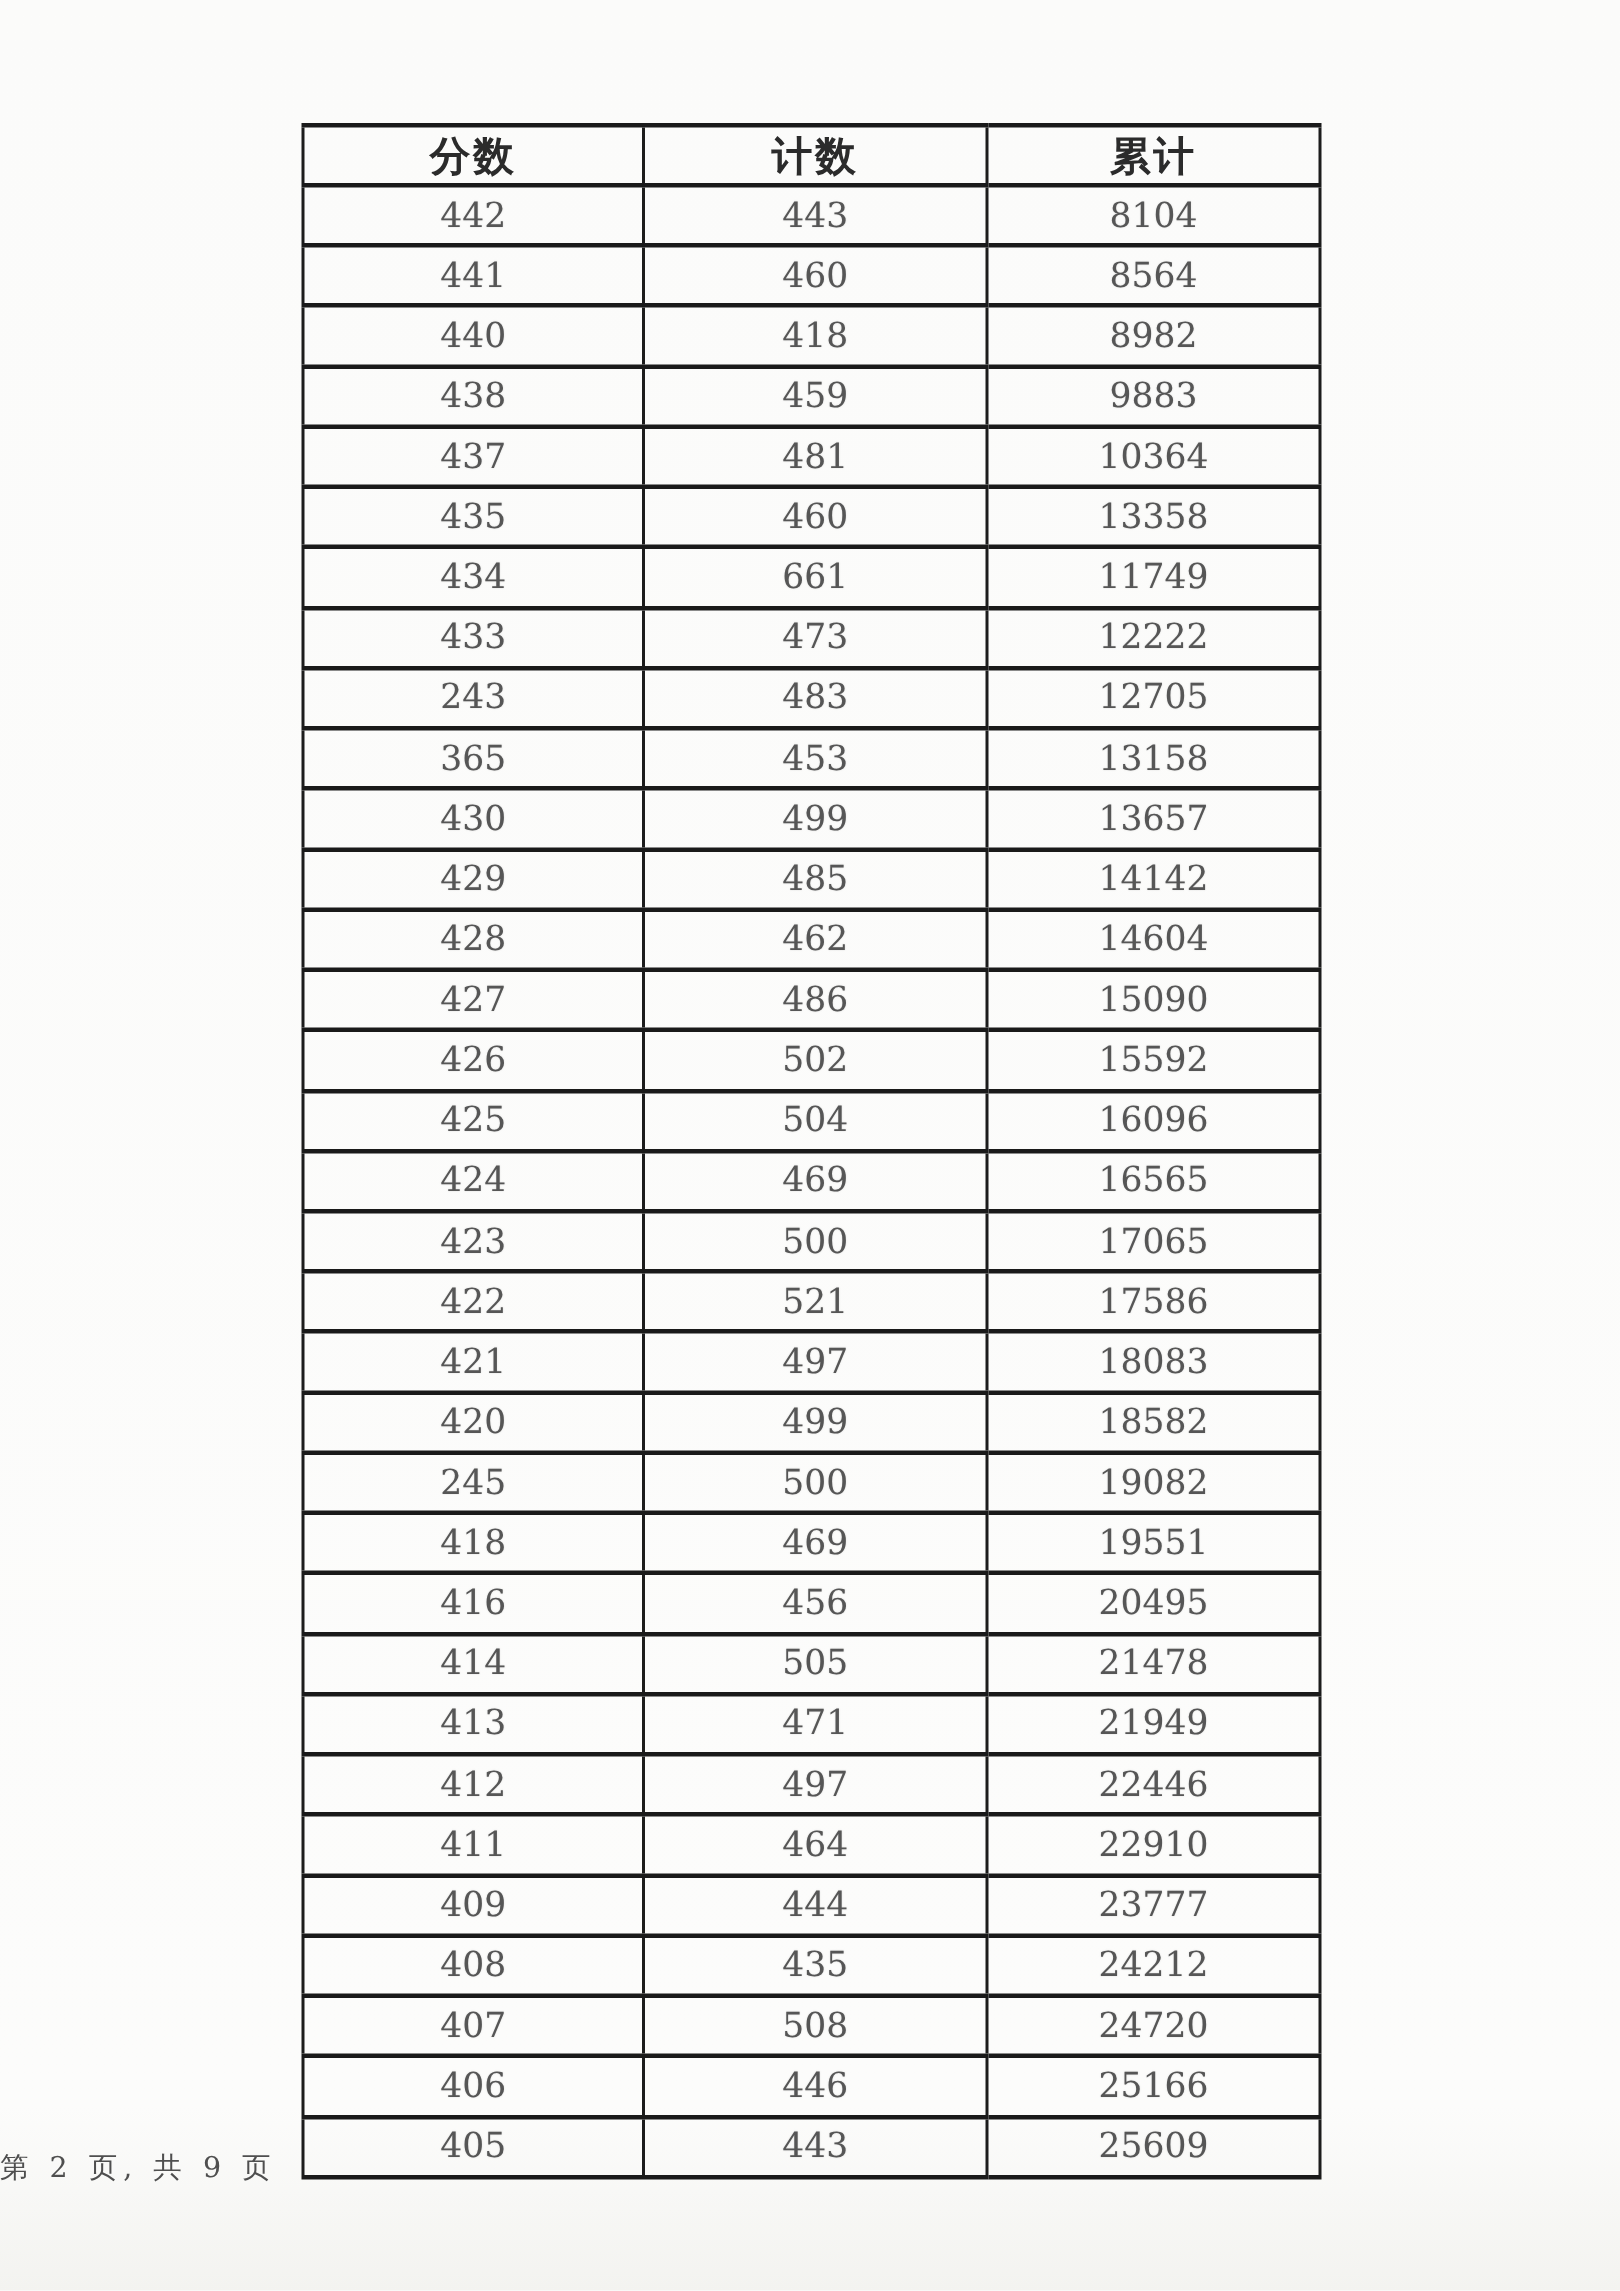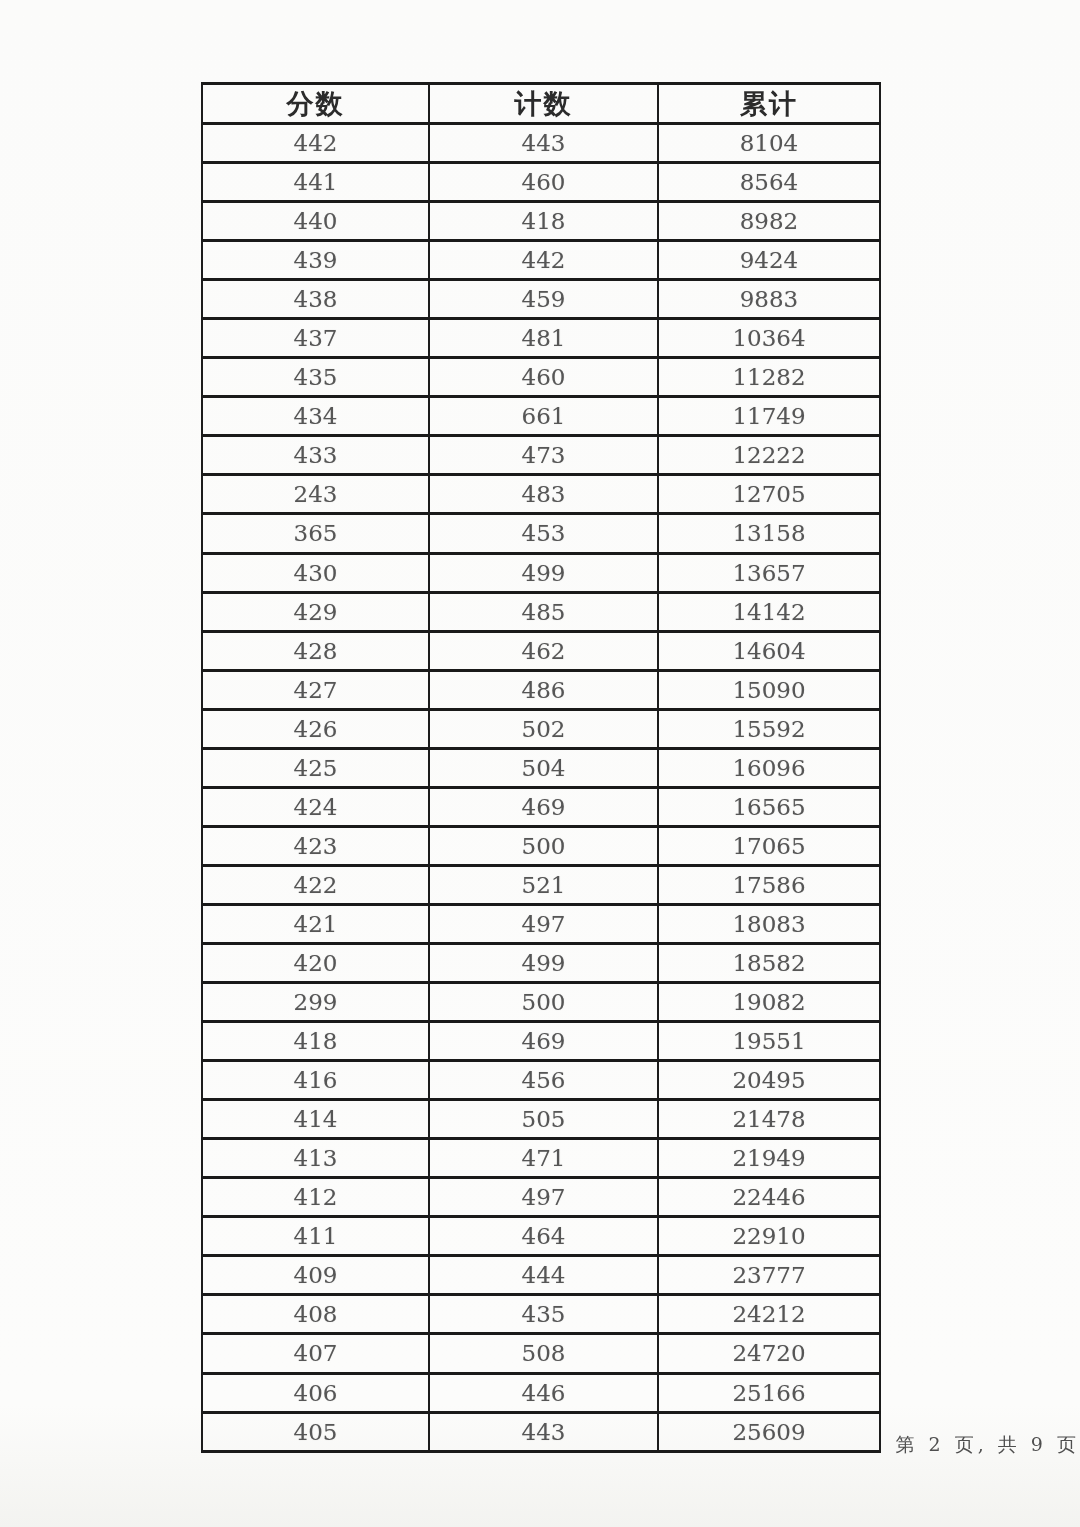--- a/index.html
+++ b/index.html
@@ -52,21 +52,21 @@
     text-shadow: 0 0 1px rgba(120,120,120,0.35);
   }
   .col-score  { width: 227px; }
   .col-count  { width: 229px; }
   .col-cumul  { width: 222px; }
   .page-footer {
     position: absolute;
     left: 0;
     top: 1432px;
     width: 100%;
-    text-align: right;
+    text-align: left;
     font-size: 19px;
     color: #4f4f4f;
     letter-spacing: 4px;
   }
 </style>
 </head>
 <body>
 
 <div class="page">
 
@@ -94,38 +94,33 @@
           <td>441</td>
           <td>460</td>
           <td>8564</td>
         </tr>
         <tr>
           <td>440</td>
           <td>418</td>
           <td>8982</td>
         </tr>
         <tr>
-          <td>439</td>
-          <td>442</td>
-          <td>9424</td>
-        </tr>
-        <tr>
           <td>438</td>
           <td>459</td>
           <td>9883</td>
         </tr>
         <tr>
           <td>437</td>
           <td>481</td>
           <td>10364</td>
         </tr>
         <tr>
           <td>435</td>
           <td>460</td>
-          <td>11282</td>
+          <td>13358</td>
         </tr>
         <tr>
           <td>434</td>
           <td>661</td>
           <td>11749</td>
         </tr>
         <tr>
           <td>433</td>
           <td>473</td>
           <td>12222</td>
@@ -189,21 +184,21 @@
           <td>421</td>
           <td>497</td>
           <td>18083</td>
         </tr>
         <tr>
           <td>420</td>
           <td>499</td>
           <td>18582</td>
         </tr>
         <tr>
-          <td>299</td>
+          <td>245</td>
           <td>500</td>
           <td>19082</td>
         </tr>
         <tr>
           <td>418</td>
           <td>469</td>
           <td>19551</td>
         </tr>
         <tr>
           <td>416</td>

